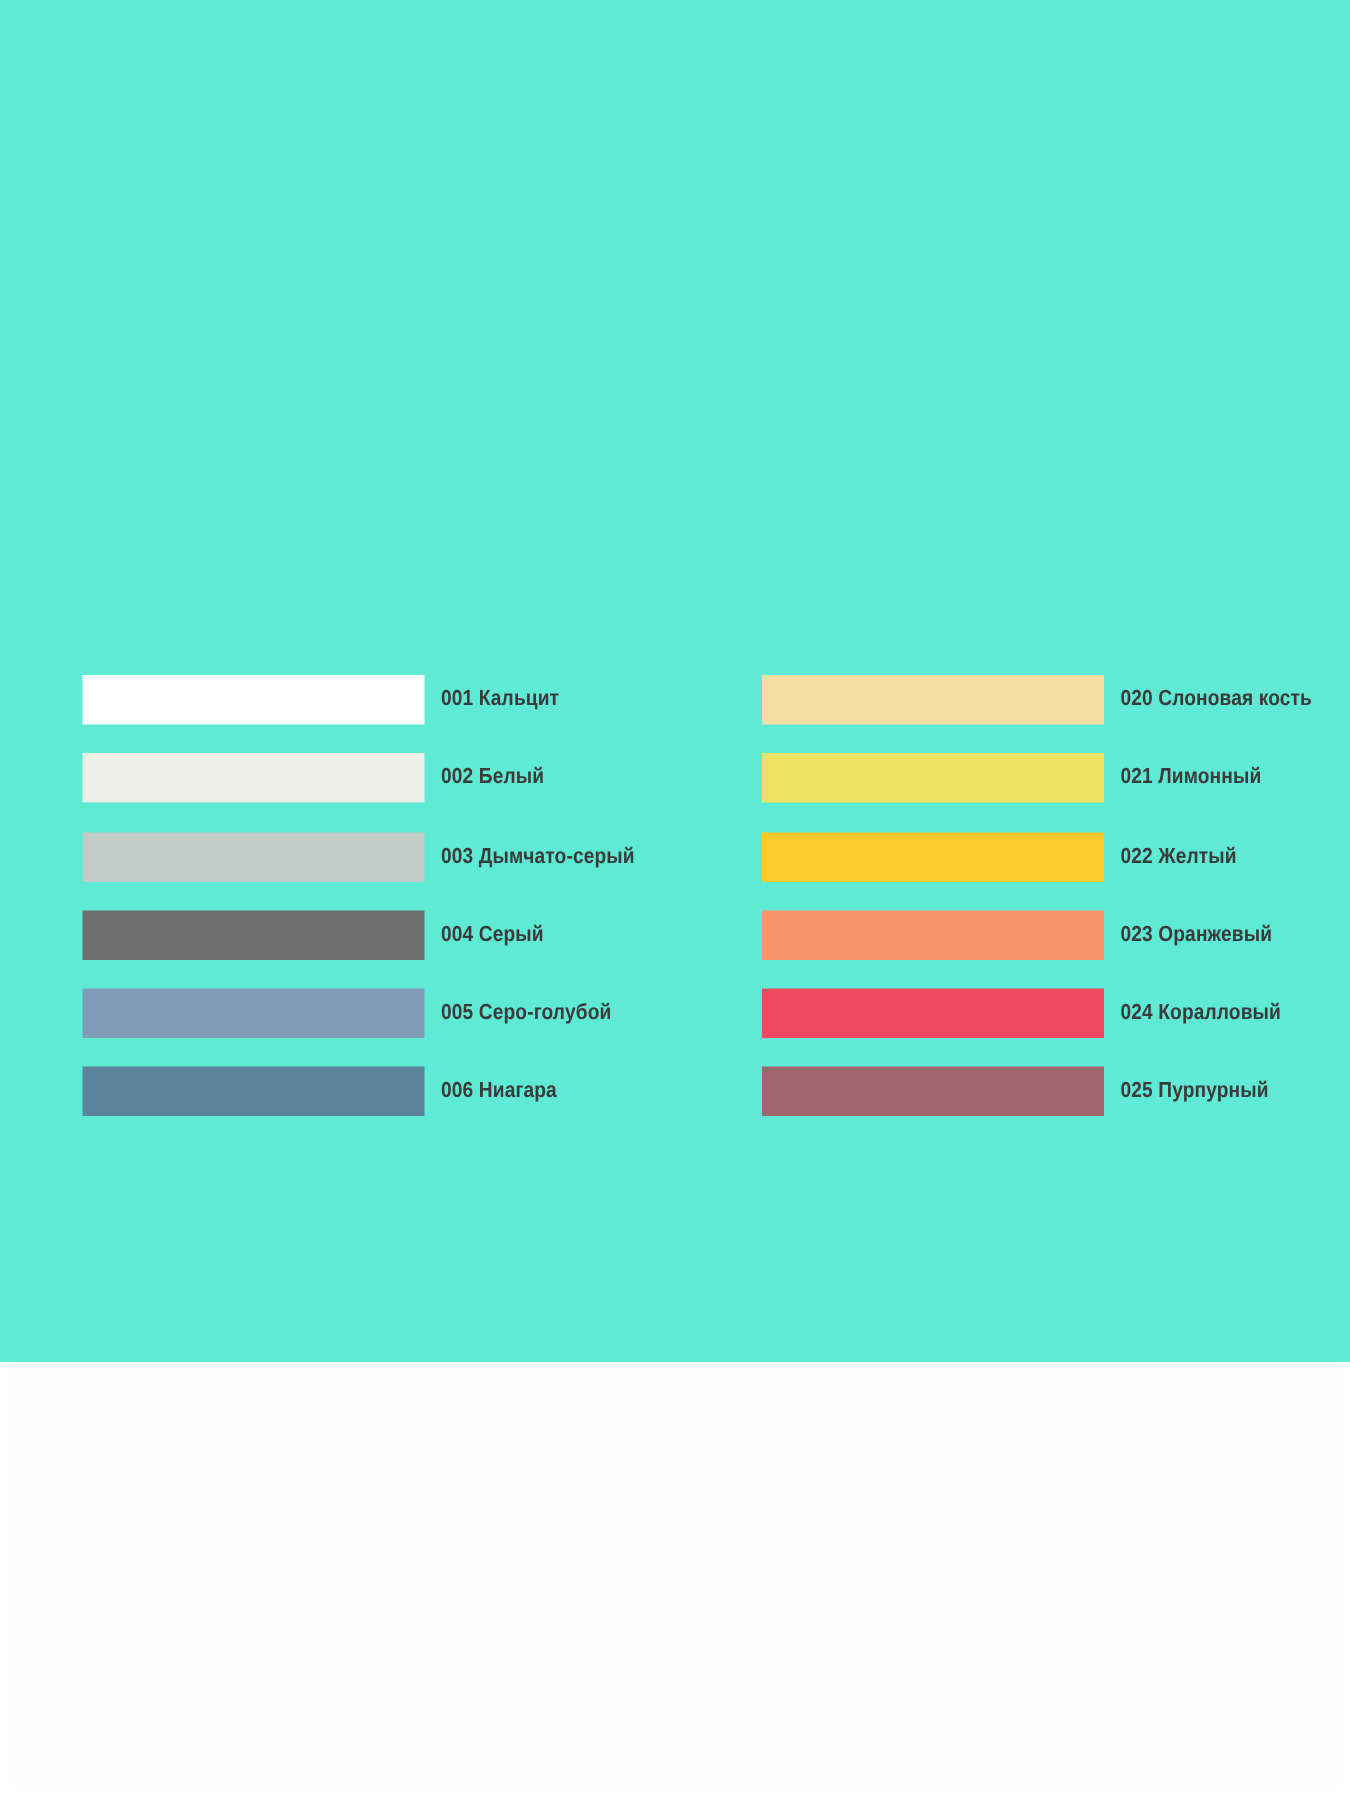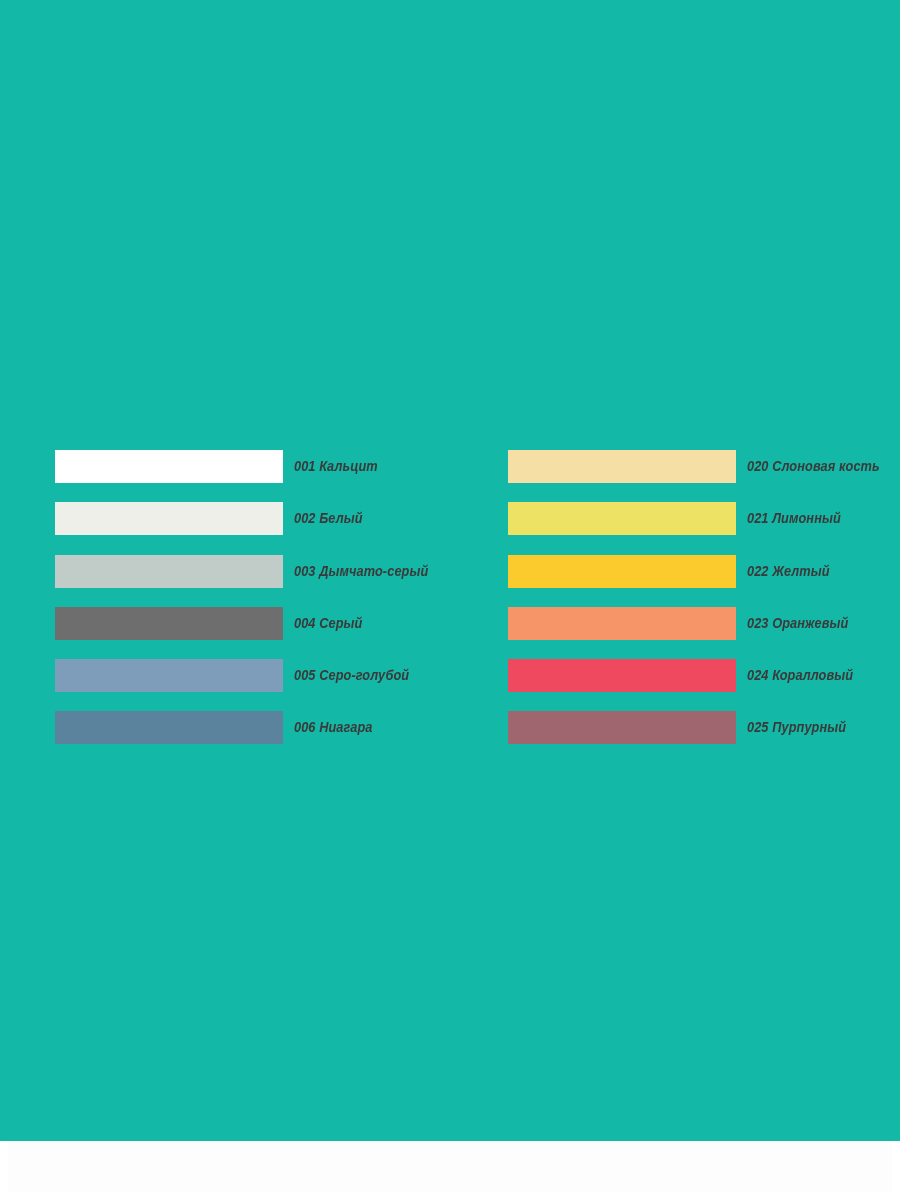--- a/index.html
+++ b/index.html
@@ -27,23 +27,22 @@
     width: 900px; height: 1200px;
     background: #fdfdfd;
     box-sizing: border-box;
     border: 8px solid #ffffff;
   }
   #palette-board {
     position: absolute;
     left: 0;
     top: 0;
     width: 900px;
-    height: 1141px;
-    background: #14b8a6;
-    font-style: italic;
+    height: 908px;
+    background: #5eead4;
   }
   .swatch-column {
     position: absolute;
     top: 450px;
   }
   #column-left  { left: 55px;  }
   #column-right { left: 508px; }
 
   .swatch-row {
     position: relative;

